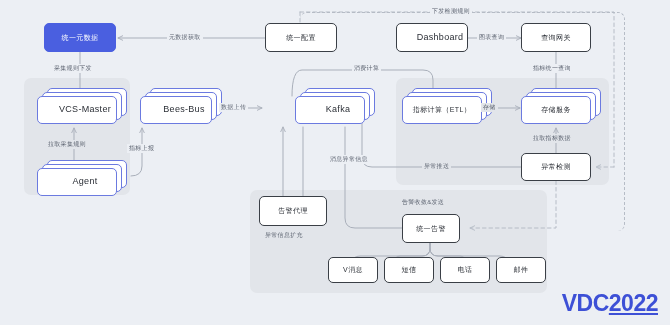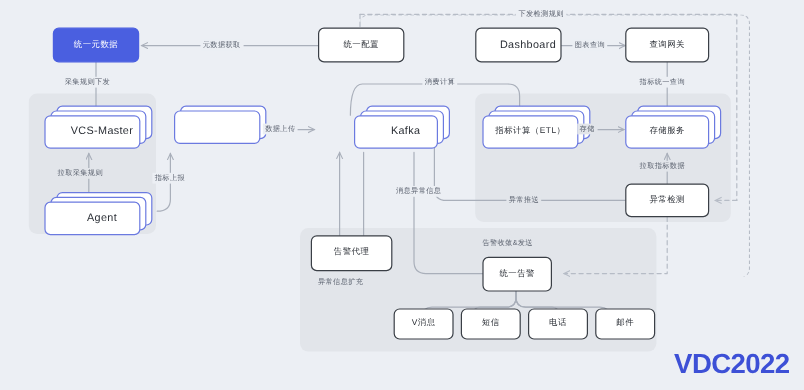--- a/index.html
+++ b/index.html
@@ -70,21 +70,21 @@
   }
   .edgelbl.ongrp{background:#e2e5ea;}
 
   #logo{
     position:absolute;right:12px;bottom:8px;
     font-size:23px;font-weight:bold;color:#3d50d6;
     letter-spacing:-0.5px;
     font-family:"Liberation Sans",sans-serif;
     z-index:9;
   }
-  #logo .yr{font-weight:bold;}
+  #logo .yr{font-weight:bold;text-decoration:underline;}
 </style>
 </head>
 <body>
 
 <div id="stage">
 
   <div class="group" style="left:24px;top:78px;width:106px;height:117px;"></div>
   <div class="group" style="left:396px;top:78px;width:213px;height:107px;"></div>
   <div class="group" style="left:250px;top:190px;width:297px;height:103px;"></div>
   <div class="group dashedgrp" style="left:300px;top:12px;width:324px;height:218px;border-right:1px dashed #b6bcc6;border-top:1px dashed #b6bcc6;border-left:none;border-bottom:none;"></div>
@@ -195,20 +195,23 @@
     <div class="card c3" style="width:80px;height:28px;"></div>
     <div class="card c2" style="width:80px;height:28px;"></div>
     <div class="card c1" style="width:80px;height:28px;">
       <span class="lbl en">Agent</span>
     </div>
   </div>
 
   <div class="stack" style="left:140px;top:88px;width:82px;height:36px;">
     <div class="card c3" style="width:72px;height:28px;"></div>
     <div class="card c2" style="width:72px;height:28px;"></div>
+    <div class="card c1" style="width:72px;height:28px;">
+      <span class="lbl en">Bees-Bus</span>
+    </div>
   </div>
 
   <div class="stack" style="left:262px;top:88px;width:80px;height:36px;margin-left:33px;">
     <div class="card c3" style="width:70px;height:28px;"></div>
     <div class="card c2" style="width:70px;height:28px;"></div>
     <div class="card c1" style="width:70px;height:28px;">
       <span class="lbl en">Kafka</span>
     </div>
   </div>
 

